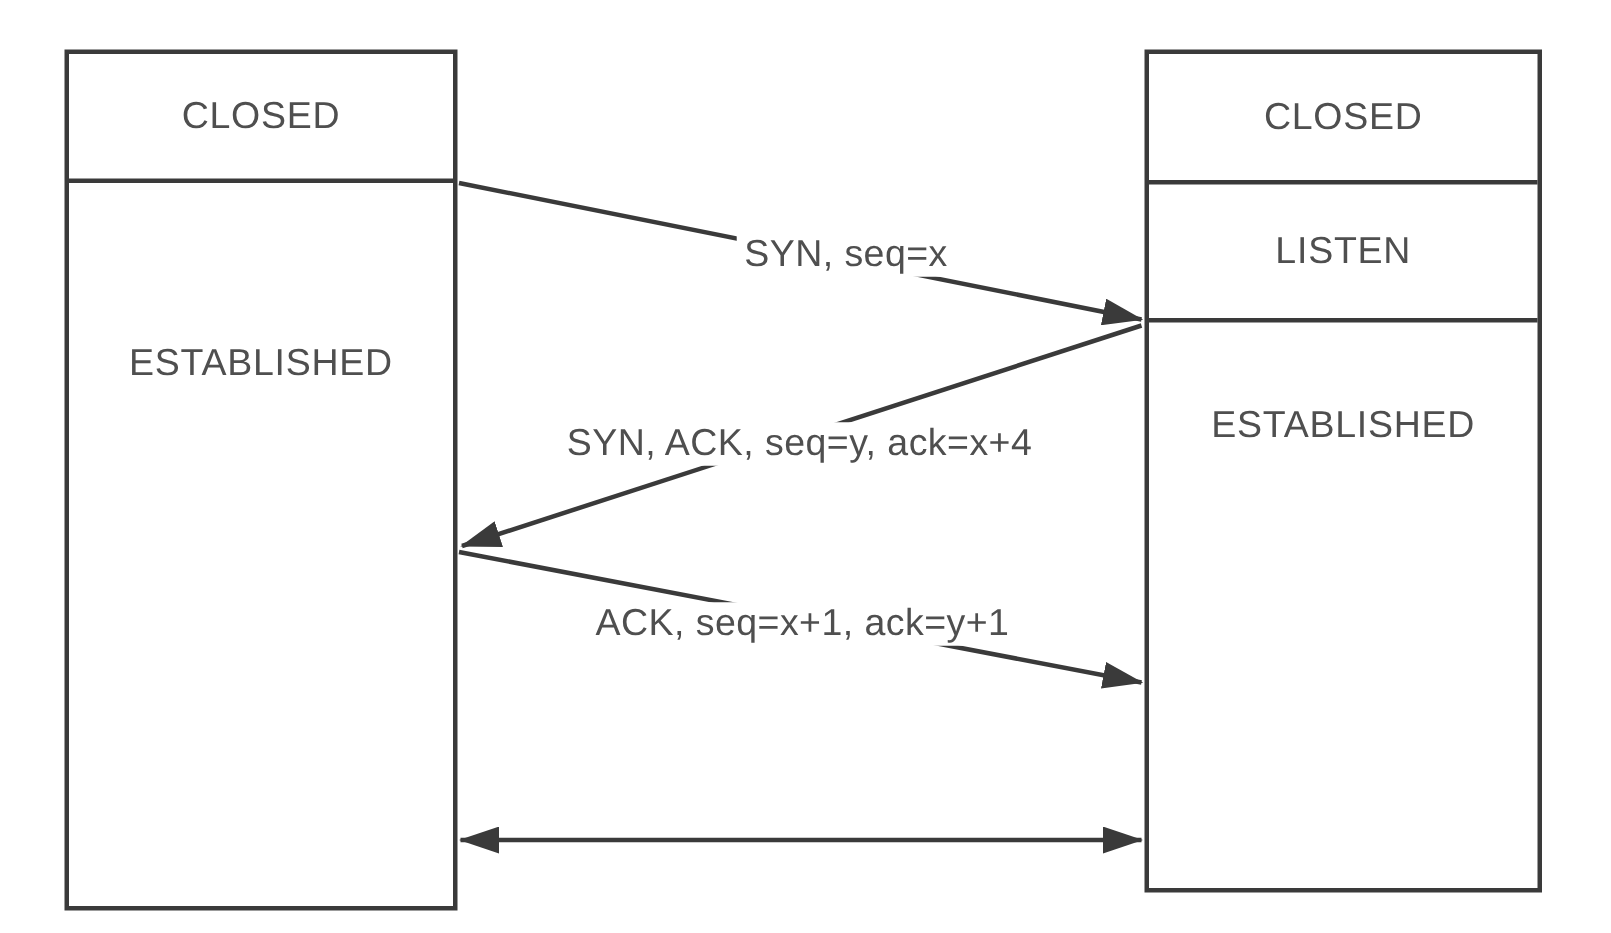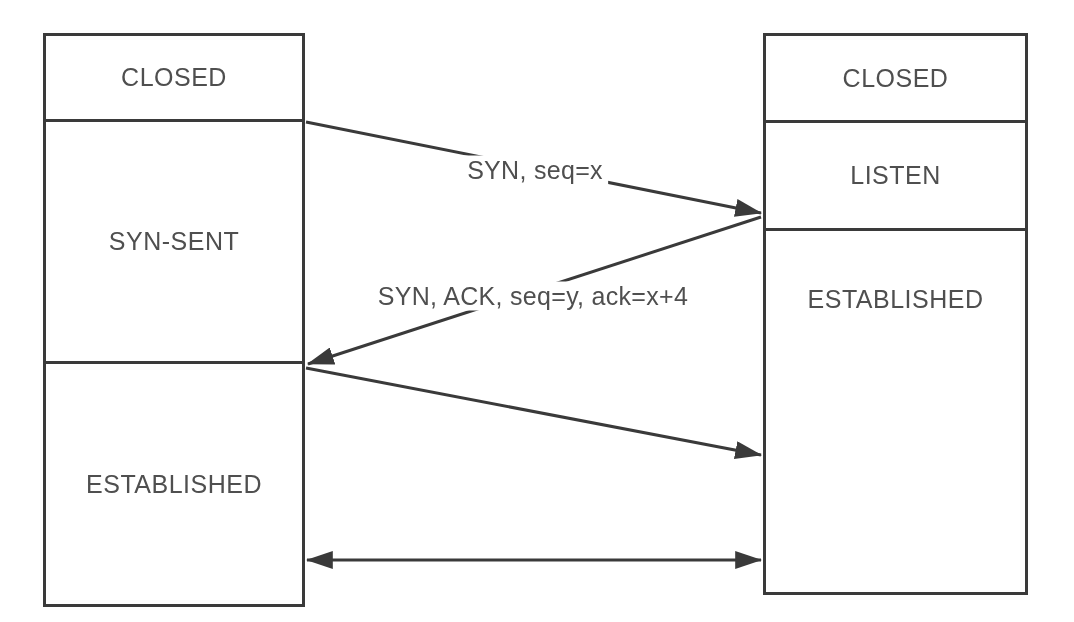--- a/index.html
+++ b/index.html
@@ -73,36 +73,34 @@
     <line x1="306" y1="122" x2="761" y2="213" stroke="#3a3a3a" stroke-width="3" marker-end="url(#ah)"></line>
     <line x1="761" y1="217" x2="308" y2="364" stroke="#3a3a3a" stroke-width="3" marker-end="url(#ah)"></line>
     <line x1="306" y1="368" x2="761" y2="455" stroke="#3a3a3a" stroke-width="3" marker-end="url(#ah)"></line>
     <line x1="307" y1="560" x2="761" y2="560" stroke="#3a3a3a" stroke-width="3" marker-start="url(#ah)" marker-end="url(#ah)"></line>
   </svg>
 
   <div class="state-box left">
     <div class="state-section" style="height:86px">
       <span class="state-label">CLOSED</span>
     </div>
-    <div class="state-section" style="height:242px">
-      <span class="state-label">SYN-SENT</span>
-    </div>
     <div class="state-section" style="height:240px">
       <span class="state-label">ESTABLISHED</span>
     </div>
   </div>
 
   <div class="state-box right">
     <div class="state-section" style="height:87px">
       <span class="state-label">CLOSED</span>
     </div>
-    <div class="state-section" style="height:108px">
+    <div class="state-section" style="height:92px">
       <span class="state-label">LISTEN</span>
     </div>
     <div class="state-section" style="height:137px">
       <span class="state-label">ESTABLISHED</span>
     </div>
   </div>
 
-  <div class="msg-label on-white" style="left:535px; top:170px;">SYN, seq=x</div>
+  <div class="msg-label on-white" style="left:564px; top:170px;">SYN, seq=x</div>
   <div class="msg-label on-white" style="left:533px; top:296px;">SYN, ACK, seq=y, ack=x+4</div>
+  <div class="msg-label on-white" style="left:535px; top:416px;">ACK, seq=x+1, ack=y+1</div>
 
 </div>
 
 </body></html>

